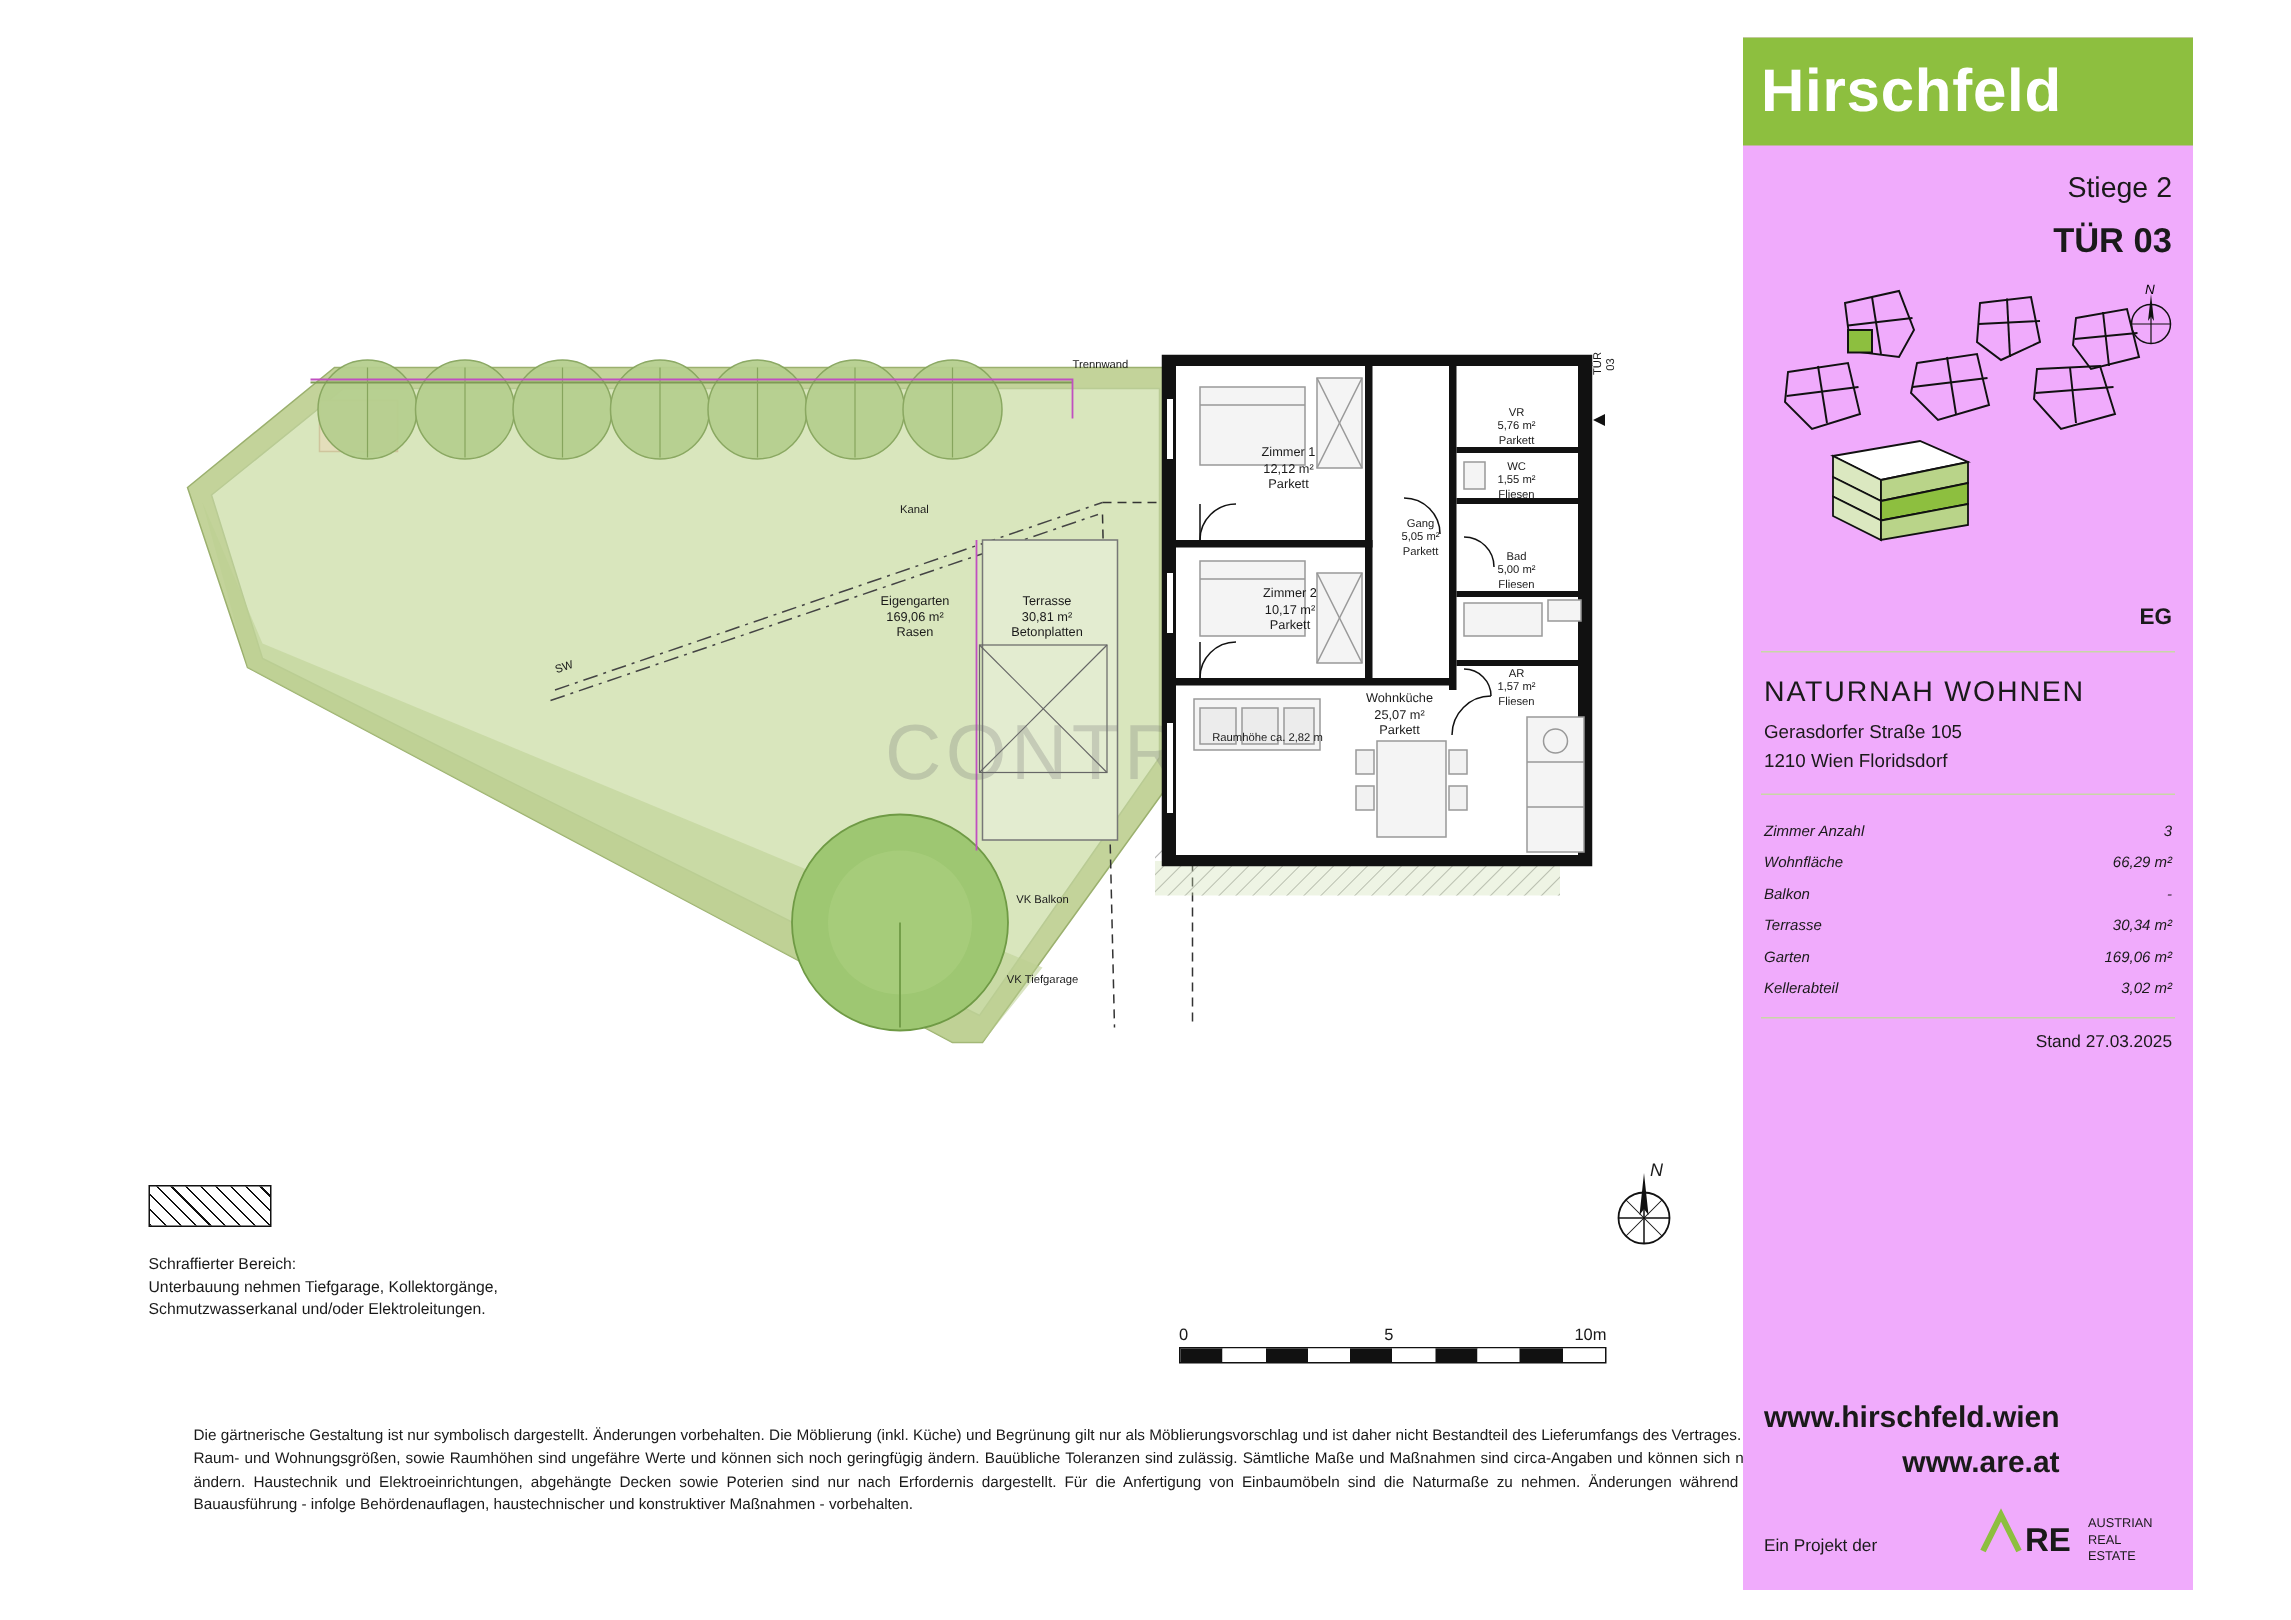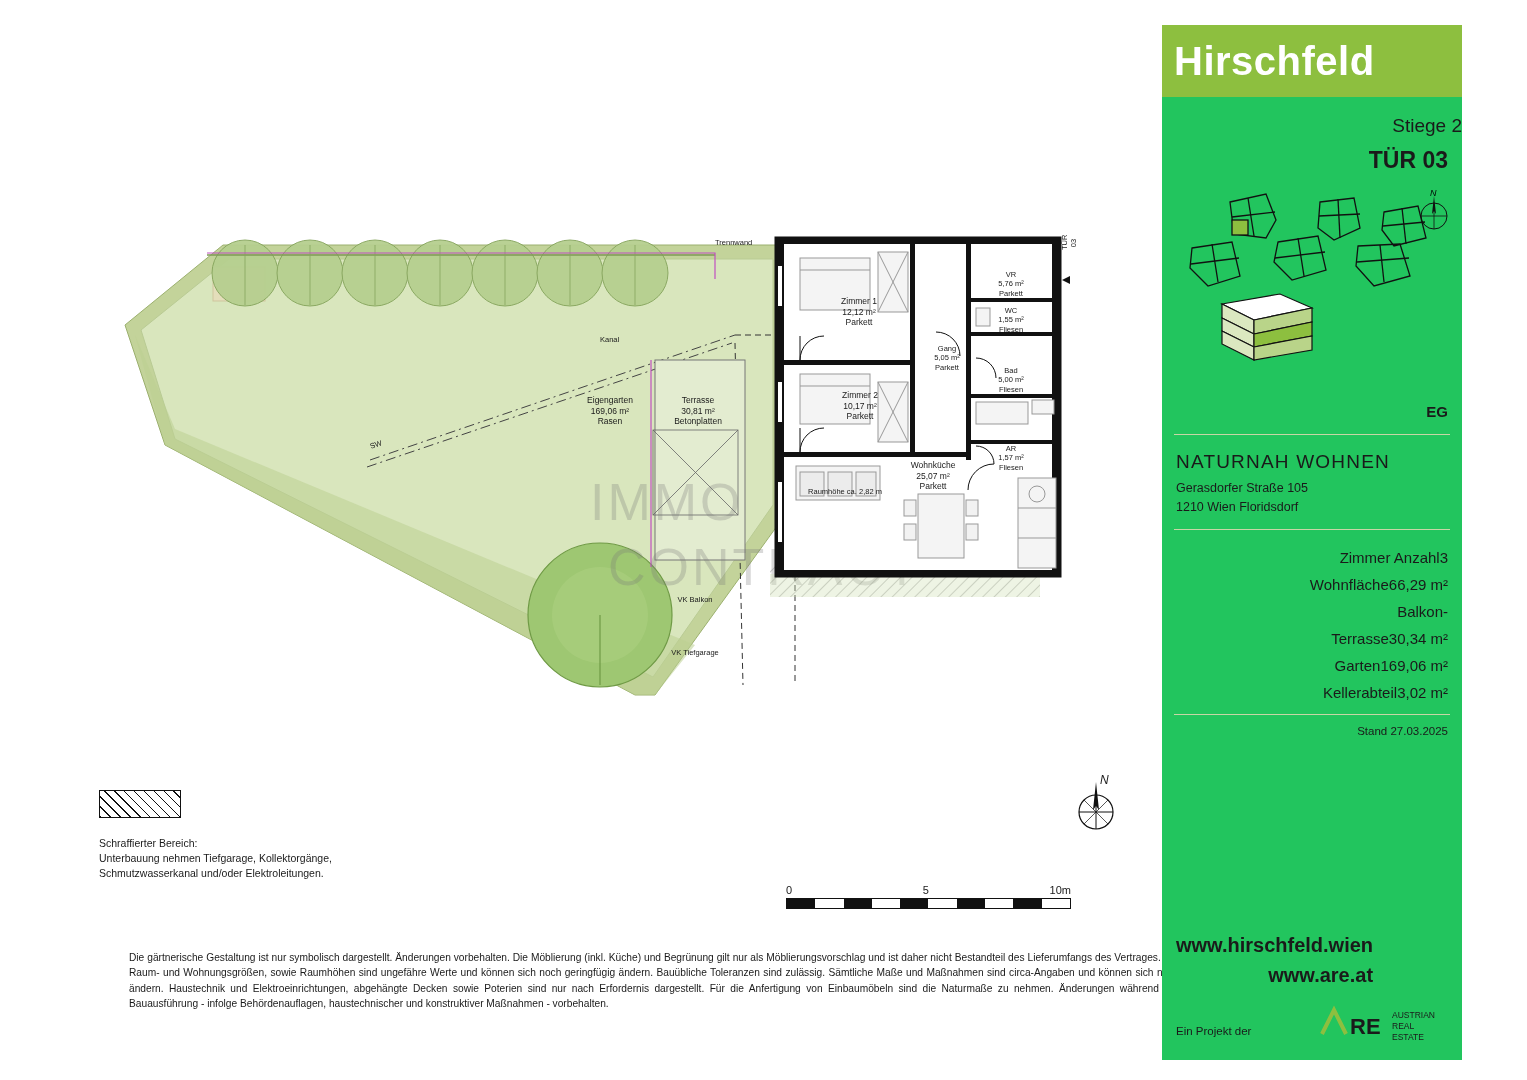--- a/index.html
+++ b/index.html
@@ -53,37 +53,37 @@
 
   .compass-main { position:absolute; left:1068px; top:778px; width:56px; height:56px; }
   .compass-n { position:absolute; left:1100px; top:773px; font-size:12px; font-style:italic; }
 
   .disclaimer {
     position:absolute; left:99px; top:950px; width:1050px;
     font-size:10.2px; line-height:1.5; text-align:justify;margin-left:30px;
   }
 
   
-  .panel { position:absolute; left:1162px; top:25px; width:300px; height:1035px; background:#22c55e; }
+  .panel { position:absolute; left:1162px; top:25px; width:300px; height:1035px; background:#f0abfc; }
   .panel-title-bar { height:72px; background:#8dbf3f; display:flex; align-items:center; padding-left:12px; }
   .panel-title { font-size:40px; font-weight:700; color:#ffffff; letter-spacing:0.5px; }
 
-  .stiege { text-align:right; margin-top:18px; font-size:19px; color:#1a1a1a; }
+  .stiege { text-align:right; padding-right:14px; margin-top:18px; font-size:19px; color:#1a1a1a; }
   .tuer { text-align:right; padding-right:14px; margin-top:10px; font-size:23px; font-weight:700; }
 
   .sitemap { position:relative; height:225px; margin-top:10px; }
   .eg-label { text-align:right; padding-right:14px; font-size:15px; font-weight:700; margin-top:-6px; }
 
   .divider { height:1px; background:#c8d6a6; margin:14px 12px 0 12px; }
 
   .naturnah { padding:16px 14px 0 14px; font-size:19px; letter-spacing:1.2px; }
   .addr { padding:6px 14px 0 14px; font-size:12.5px; line-height:1.5; }
 
   .facts { margin:14px 14px 0 14px; }
-  .fact-row { display:flex; justify-content:flex-end; font-size:15px; padding:5px 0; }
+  .fact-row { display:flex; justify-content:space-between; font-size:10px; padding:5px 0;font-style:italic; }
   .fact-row .k { }
   .fact-row .v { }
   .stand { text-align:right; padding:10px 14px 0 28px; font-size:11.5px; }
 
   .links { position:absolute; left:14px; top:905px; font-size:20px; font-weight:700; line-height:1.5;text-align:right; }
   .projekt { position:absolute; left:14px; top:1000px; font-size:11.5px; }
   .are-logo { position:absolute; left:152px; top:975px; width:135px; height:48px; }
 </style>
 </head>
 <body>
@@ -163,21 +163,20 @@
         <div>Terrasse</div>
         <div>30,81 m²</div>
         <div>Betonplatten</div>
       </div>
 
       <div class="plabel small" style="left:560px; top:380px; width:80px;">VK Balkon</div>
       <div class="plabel small" style="left:545px; top:433px; width:110px;">VK Tiefgarage</div>
     </div>
 
     <div class="watermark">
-      <div>IMMO</div>
       <div>CONTRACT</div>
     </div>
 
     <div class="fp">
       <svg width="300" height="365" viewBox="0 0 300 365">
 
         <defs>
           <pattern id="hatch" width="8" height="8" patternTransform="rotate(45)" patternUnits="userSpaceOnUse">
             <line x1="0" y1="0" x2="0" y2="8" stroke="#777" stroke-width="1"></line>
           </pattern>

